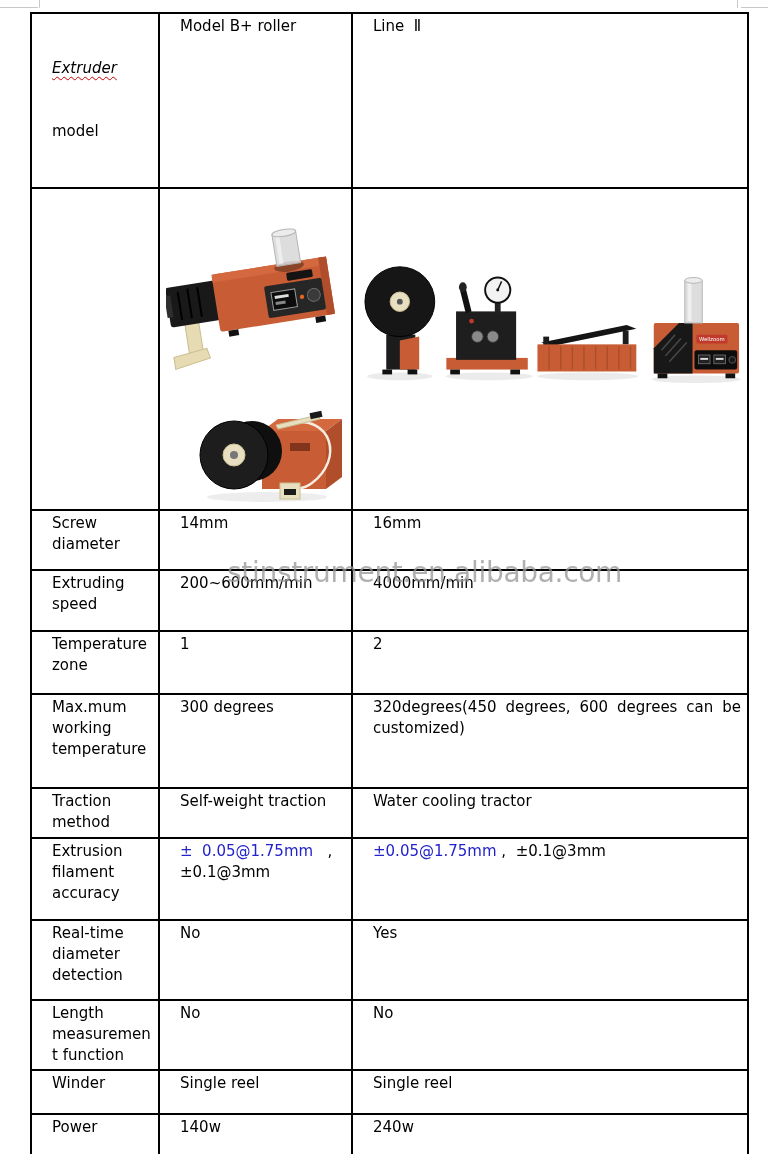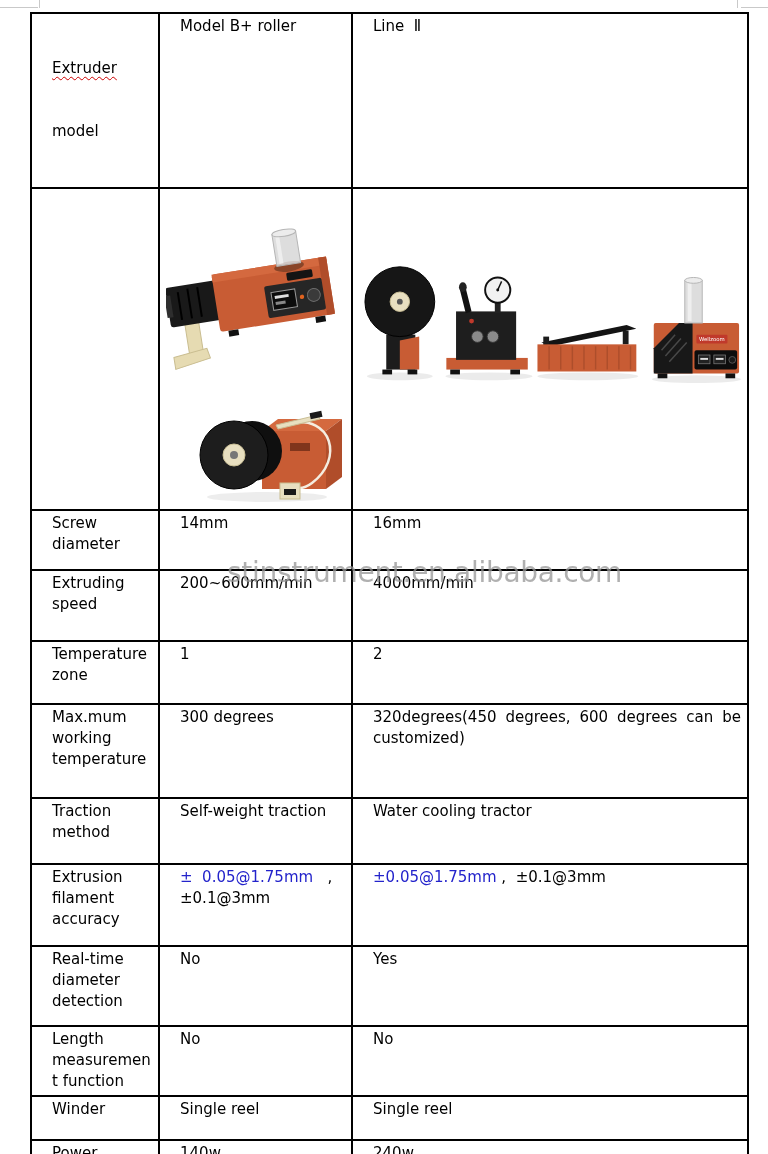--- a/index.html
+++ b/index.html
@@ -4,21 +4,21 @@
 <style>
   html,body{margin:0;padding:0;background:#fff;}
   .page{position:relative;width:768px;height:1154px;background:#ffffff;overflow:hidden;
         font-family:"DejaVu Sans","Liberation Sans",sans-serif;font-size:15px;color:#000;}
   table.cmp{position:absolute;left:30px;top:12px;width:717px;border-collapse:collapse;table-layout:fixed;}
   table.cmp td{border:2px solid #000;vertical-align:top;padding:2px 6px 3px 20px;line-height:21px;overflow:hidden;}
   .pre{white-space:pre-wrap;}
   .just{text-align:justify;}
   .blk{display:block;}
   .wavy{text-decoration:underline;text-decoration-style:wavy;text-decoration-color:#cc0000;
-        text-decoration-thickness:1px;text-underline-offset:3px;}
+        text-decoration-thickness:1px;text-underline-offset:3px;font-style:italic;}
   .link{color:var(--link-blue,#2323cb);}
   td.imgcell{padding:0;position:relative;}
   .photo{position:absolute;}
   .watermark{position:absolute;left:227px;top:556px;font-size:28px;letter-spacing:-0.3px;
              color:var(--watermark-gray,#969696);opacity:.75;white-space:nowrap;pointer-events:none;}
   .crop{position:absolute;background:#c9c9c9;}
 </style>
 </head>
 <body>
 
@@ -191,21 +191,21 @@
       </td>
     </tr>
 
     <tr style="height:60px">
       <td class="pre">Screw
 diameter</td>
       <td>14mm</td>
       <td>16mm</td>
     </tr>
 
-    <tr style="height:71px">
+    <tr style="height:61px">
       <td class="pre">Extruding
 speed</td>
       <td>200~600mm/min</td>
       <td>4000mm/min</td>
     </tr>
 
     <tr style="height:63px">
       <td class="pre">Temperature
 zone</td>
       <td>1</td>
@@ -213,21 +213,21 @@
     </tr>
 
     <tr style="height:94px">
       <td class="pre">Max.mum
 working
 temperature</td>
       <td>300 degrees</td>
       <td class="just">320degrees(450 degrees, 600 degrees can be customized)</td>
     </tr>
 
-    <tr style="height:66px">
+    <tr style="height:50px">
       <td class="pre">Traction
 method</td>
       <td>Self-weight traction</td>
       <td>Water cooling tractor</td>
     </tr>
 
     <tr style="height:82px">
       <td class="pre">Extrusion
 filament
 accuracy</td>

